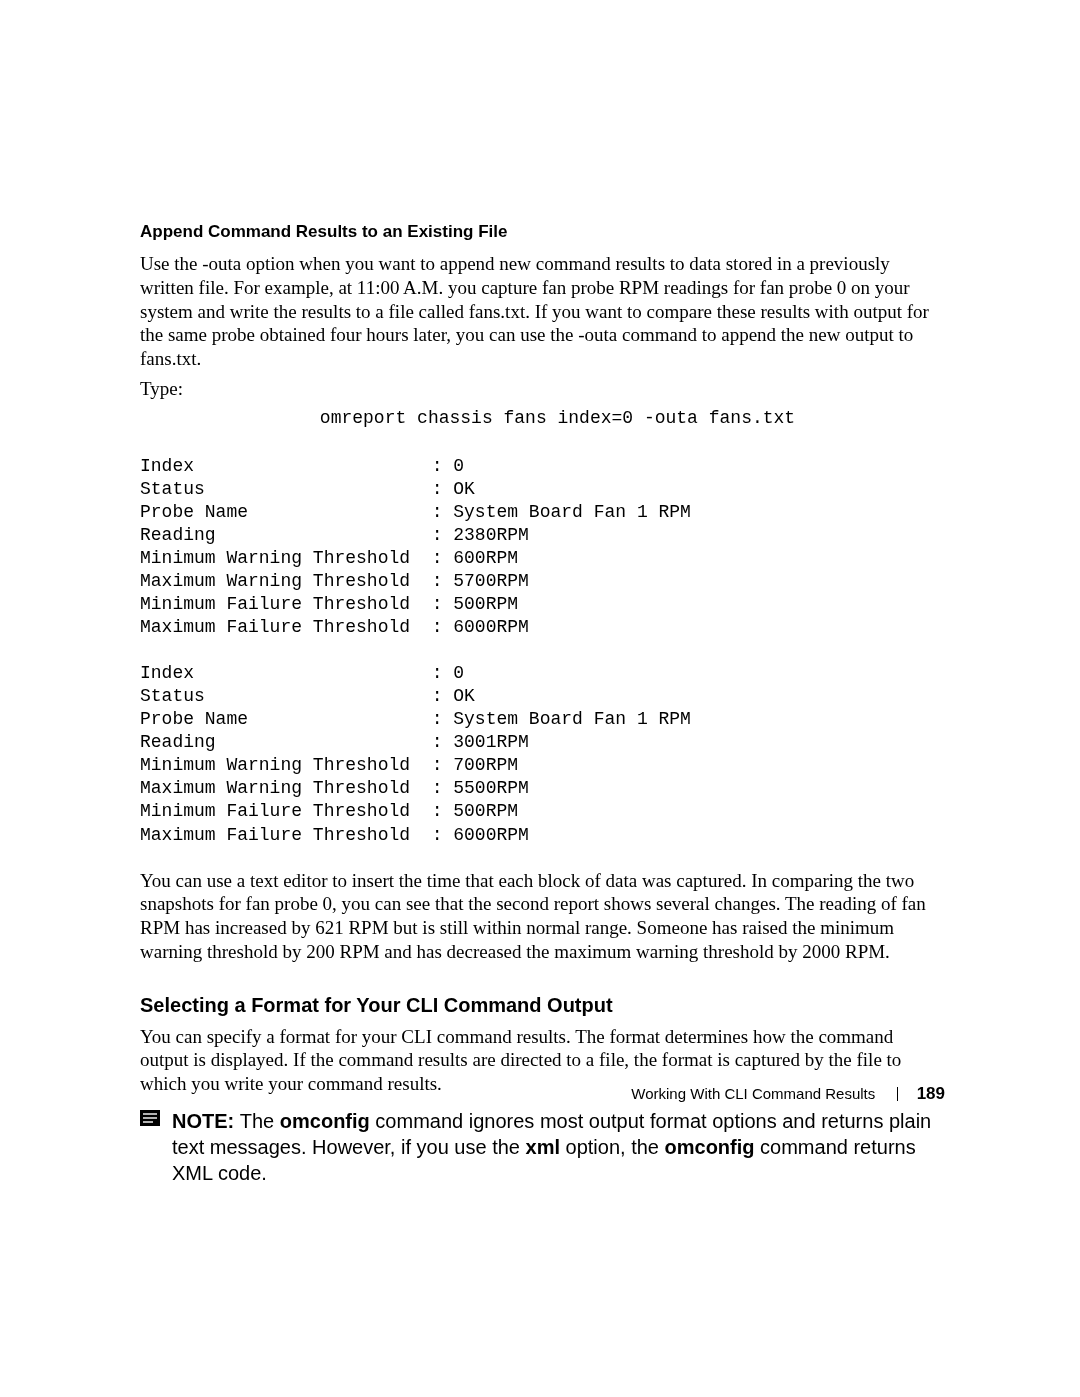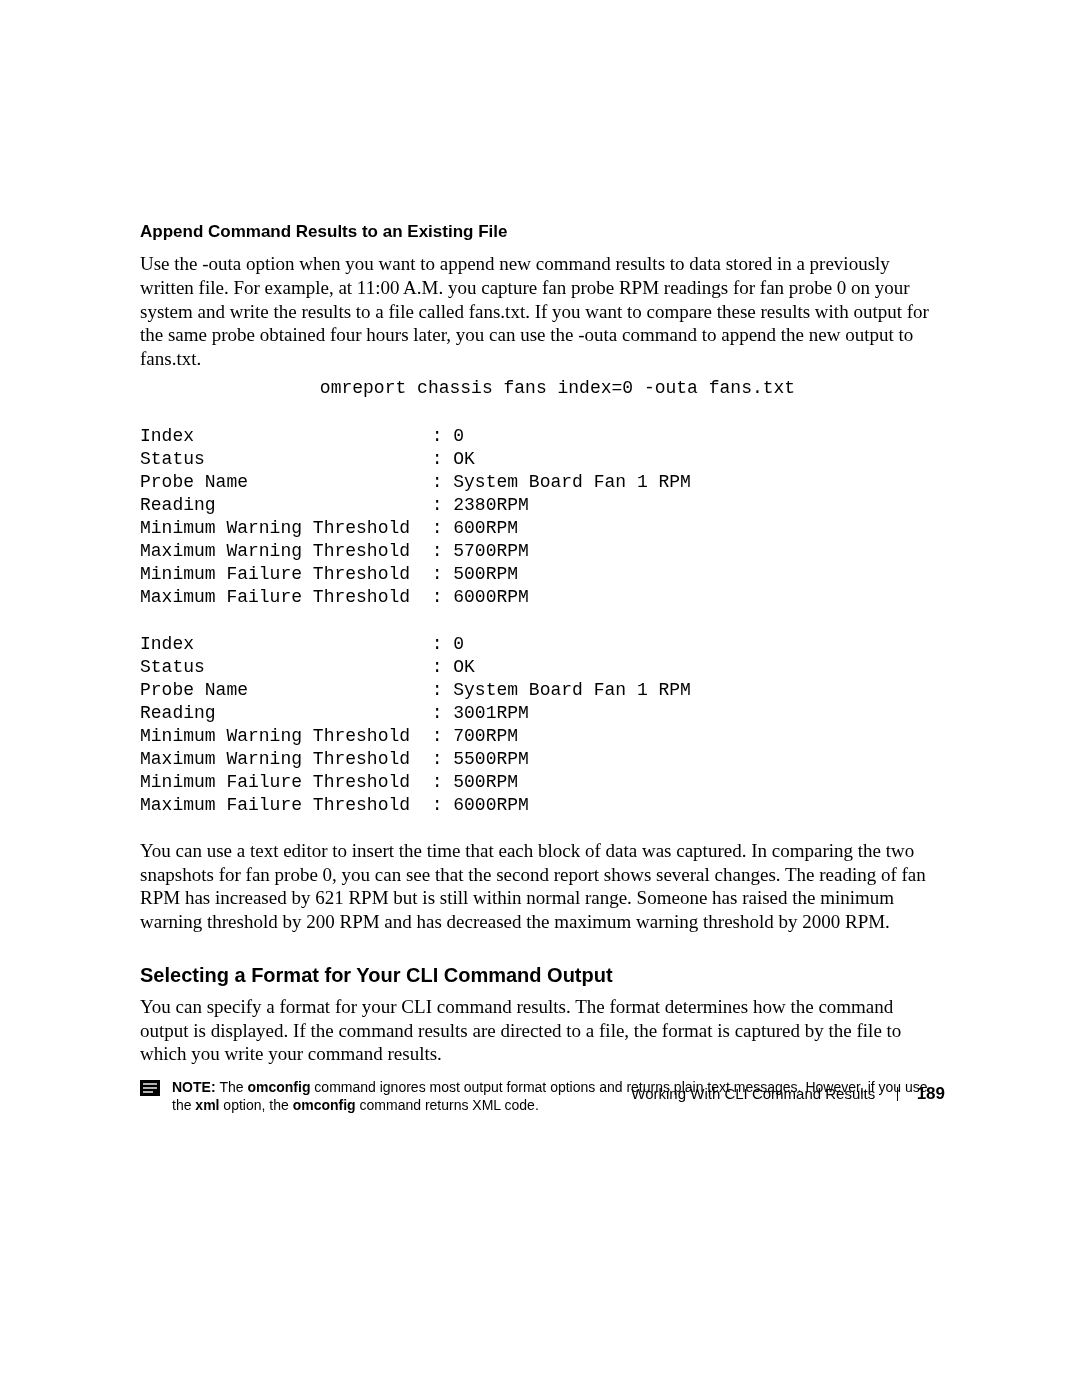--- a/index.html
+++ b/index.html
@@ -55,21 +55,21 @@
     margin: 12px 0 0 0;
   }
   .note-icon {
     width: 20px;
     height: 16px;
     margin: 2px 12px 0 0;
     flex: 0 0 auto;
   }
   .note-text {
     font-family: Arial, Helvetica, sans-serif;
-    font-size: 14px;
+    font-size: 20px;
     line-height: 1.3;
   }
   .note-text .nb { font-weight: 700; }
   .footer {
     position: absolute;
     bottom: 293px;
     right: 135px;
     font-family: Arial, Helvetica, sans-serif;
     font-size: 15px;
   }
@@ -87,20 +87,21 @@
 <body>
 
 <div class="page">
 
   <div class="h4">Append Command Results to an Existing File</div>
 
   <p class="body">
     <span>Use the </span><span class="b">-outa</span><span> option when you want to append new command results to data stored in a previously written file. For example, at 11:00 A.M. you capture fan probe RPM readings for fan probe 0 on your system and write the results to a file called </span><span class="b">fans.txt</span><span>. If you want to compare these results with output for the same probe obtained four hours later, you can use the </span><span class="b">-outa</span><span> command to append the new output to </span><span class="b">fans.txt</span><span>.</span>
   </p>
 
+  <p class="body">Type:</p>
 
   <div class="cmd">omreport chassis fans index=0 -outa fans.txt</div>
 
 
   <div class="mono-block">Index                      : 0
 Status                     : OK
 Probe Name                 : System Board Fan 1 RPM
 Reading                    : 2380RPM
 Minimum Warning Threshold  : 600RPM
 Maximum Warning Threshold  : 5700RPM

